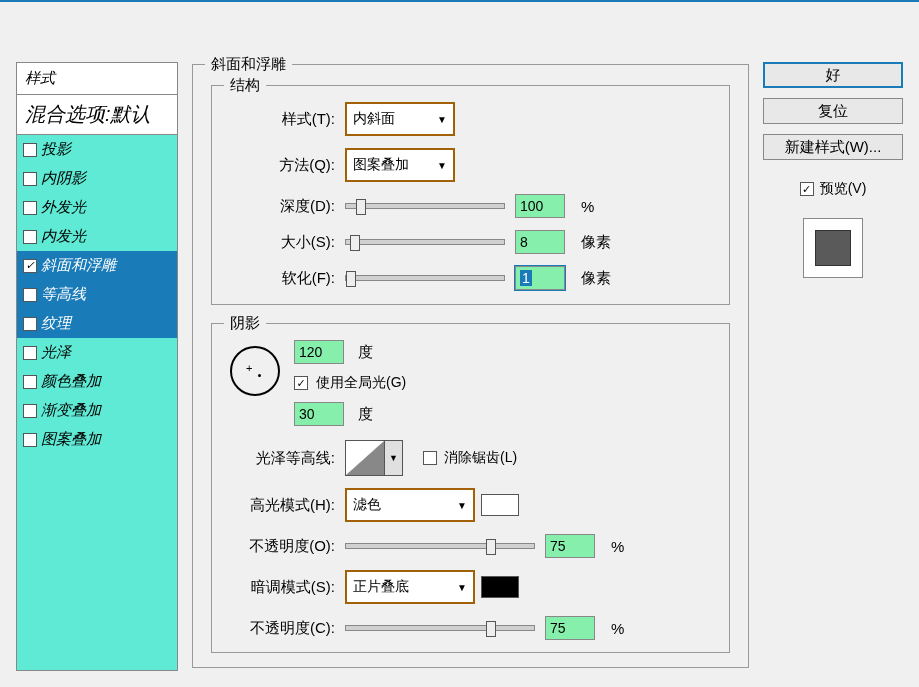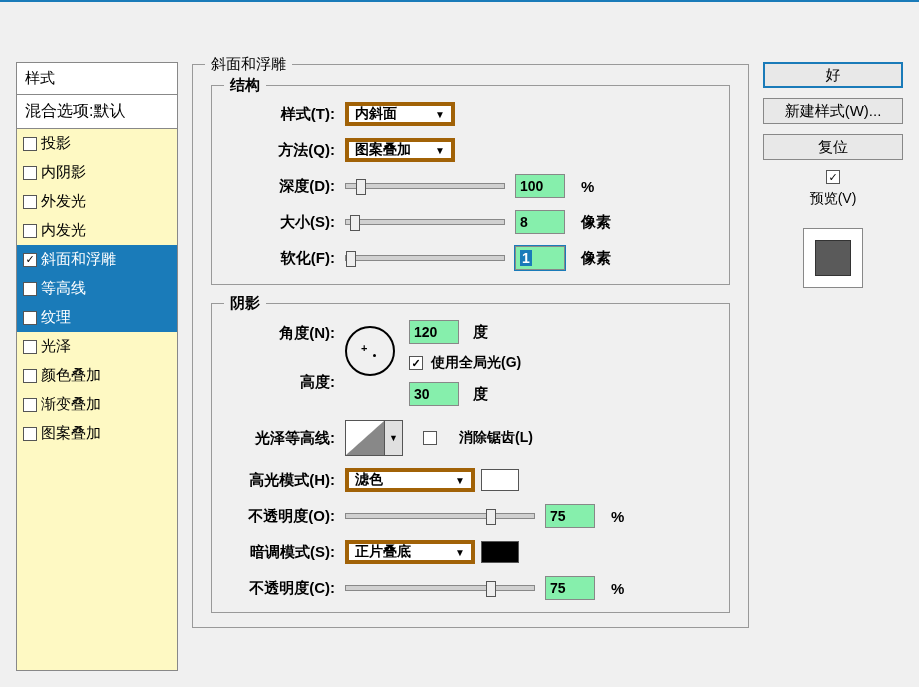--- a/index.html
+++ b/index.html
@@ -2,39 +2,39 @@
 <html><head>
 <meta charset="utf-8">
 <style>
 * { box-sizing: border-box; margin: 0; padding: 0; }
 body { font-family: "Microsoft YaHei", "SimSun", Arial, sans-serif; font-size: 14px; background: #f0f0f0; color: #000; }
 .window { width: 919px; height: 687px; background: #f0f0f0; border-top: 2px solid #1a7bb9; position: relative; }
 .titlebar { height: 34px; display: flex; align-items: center; padding: 0 10px; }
 .titlebar-title { font-size: 15px; }
 .titlebar-close { margin-left: auto; font-size: 20px; cursor: pointer; width: 30px; text-align: center; }
 .dialog-body { position: absolute; top: 60px; left: 16px; right: 16px; bottom: 16px; display: flex; gap: 14px; }
-.styles-panel { width: 162px; border: 1px solid #888; background: #fef9c3; }
+.styles-panel { width: 162px; border: 1px solid #888; background: #5eead4; font-style: italic; }
 .styles-header { padding: 6px 8px; border-bottom: 1px solid #888; font-size: 15px; background: #fff; }
-.styles-blend { padding: 6px 8px; border-bottom: 1px solid #888; font-size: 16px; background: #fff; }
+.styles-blend { padding: 6px 8px; border-bottom: 1px solid #888; font-size: 20px; background: #fff; }
 .styles-list { }
 .style-item { padding: 5px 6px; display: flex; align-items: center; gap: 4px; font-size: 15px; cursor: pointer; }
 .style-item.selected { background: #1a7bb9; color: #fff; }
 .style-item.sub { }
 .chk { width: 14px; height: 14px; border: 1px solid #555; background: #fff; display: inline-flex; align-items: center; justify-content: center; font-size: 11px; color: #000; line-height: 1; }
 .chk.checked::before { content: "✓"; }
 
 .main-panel { flex: 1; padding-top: 2px; }
 .fieldset { border: 1px solid #999; margin-bottom: 14px; padding: 14px 18px 14px 18px; position: relative; }
 .fieldset-title { position: absolute; top: -10px; left: 12px; background: #f0f0f0; padding: 0 6px; font-size: 15px; }
-.inner-fieldset { border: 1px solid #999; padding: 16px 18px 10px; position: relative; margin-top: 6px; font-weight: bold; }
+.inner-fieldset { border: 1px solid #999; padding: 16px 18px 10px; position: relative; margin-top: 6px; }
 .inner-fieldset-title { position: absolute; top: -10px; left: 12px; background: #f0f0f0; padding: 0 6px; font-size: 15px; }
 
 .row { display: flex; align-items: center; margin-bottom: 12px; }
 .row-label { width: 115px; text-align: right; padding-right: 10px; font-size: 15px; }
-.combo { width: 110px; height: 24px; border: 4px solid #a16207; background: #fff; display: flex; align-items: center; padding: 0 6px; justify-content: space-between; }
+.combo { width: 110px; height: 24px; border: 2px solid #a16207; background: #fff; display: flex; align-items: center; padding: 15px 6px; justify-content: space-between; }
 .combo .arrow { font-size: 10px; }
 .slider-wrap { display: flex; align-items: center; gap: 10px; }
 .slider { width: 160px; height: 6px; background: #d0d0d0; border: 1px solid #888; position: relative; }
 .slider-thumb { position: absolute; top: -5px; width: 10px; height: 16px; background: #eee; border: 1px solid #555; }
 .numbox { width: 50px; height: 24px; border: 1px solid #888; background: #86efac; padding: 0 4px; display: flex; align-items: center; font-size: 14px; }
 .numbox.active { outline: 1px solid #1a7bb9; }
 .numbox.active span { background: #1a7bb9; color: #fff; padding: 0 2px; }
 .unit { margin-left: 6px; font-size: 15px; }
 .radio { width: 14px; height: 14px; border: 1px solid #555; border-radius: 50%; display: inline-flex; align-items: center; justify-content: center; margin-right: 4px; }
 .radio.checked::before { content: ""; width: 8px; height: 8px; background: #000; border-radius: 50%; }
@@ -48,21 +48,21 @@
 .angle-vals { display: flex; flex-direction: column; gap: 10px; }
 .angle-row { display: flex; align-items: center; gap: 8px; }
 
 .gloss-swatch { width: 40px; height: 36px; border: 1px solid #555; background: linear-gradient(to bottom right, #fff 0%, #fff 49%, #888 51%, #888 100%); position: relative; }
 .gloss-combo { width: 18px; height: 36px; border: 1px solid #555; border-left: none; display: flex; align-items: center; justify-content: center; font-size: 9px; background: #e0e0e0; }
 
 .color-swatch { width: 38px; height: 22px; border: 1px solid #555; margin-left: 6px; }
 .btn-panel { width: 140px; display: flex; flex-direction: column; gap: 10px; align-items: center; }
 .btn { width: 140px; height: 26px; border: 1px solid #888; background: #e8e8e8; font-size: 15px; cursor: pointer; display: flex; align-items: center; justify-content: center; }
 .btn.primary { border: 2px solid #1a7bb9; }
-.preview-chk { display: flex; align-items: center; gap: 6px; margin-top: 0; flex-direction: column; }
+.preview-chk { display: flex; align-items: center; gap: 6px; margin-top: 10px; }
 .preview-swatch { width: 60px; height: 60px; border: 1px solid #888; background: #fff; display: flex; align-items: center; justify-content: center; margin-top: 10px; }
 .preview-inner { width: 36px; height: 36px; background: #5a5a5a; border: 1px solid #333; }
 </style>
 </head>
 <body>
 
 <div class="window">
 
   <div class="dialog-body">
 
@@ -178,24 +178,20 @@
                 </div>
               <span class="unit">像素</span>
             </div>
           </div>
         </div>
 
         <div class="inner-fieldset" style="margin-top:18px">
           <div class="inner-fieldset-title">阴影</div>
 
           <div class="angle-wrap" style="margin-bottom:14px">
-            <div class="angle-labels">
-              <span>角度(N):</span>
-              <span>高度:</span>
-            </div>
             <div class="angle-dial">
               <span class="angle-cross">+</span>
               <span class="angle-dot"></span>
             </div>
             <div class="angle-vals">
               <div class="angle-row">
                 <div class="numbox">
                     <span>120</span>
                   </div>
                 <span class="unit">度</span>
@@ -212,21 +208,21 @@
               </div>
             </div>
           </div>
 
           <div class="row">
             <div class="row-label">光泽等高线:</div>
             <div class="gloss-swatch"></div>
             <div class="gloss-combo">▼</div>
             <span style="width:20px"></span>
             <span class="chk"></span>
-            <span style="margin-left:22px">消除锯齿(L)</span>
+            <span style="margin-left:7px">消除锯齿(L)</span>
           </div>
 
           <div class="row">
             <div class="row-label">高光模式(H):</div>
             <div class="combo" style="width:130px">
               <span>滤色</span>
               <span class="arrow">▼</span>
             </div>
             <div class="color-swatch" style="background:#fff"></div>
           </div>
@@ -264,22 +260,22 @@
                 </div>
               <span class="unit">%</span>
             </div>
           </div>
         </div>
       </div>
     </div>
 
     <div class="btn-panel">
       <div class="btn primary">好</div>
+      <div class="btn">复位</div>
       <div class="btn">新建样式(W)...</div>
-      <div class="btn">复位</div>
       <div class="preview-chk">
         <span class="chk checked"></span>
         <span>预览(V)</span>
       </div>
       <div class="preview-swatch">
         <div class="preview-inner"></div>
       </div>
     </div>
   </div>
 </div>

